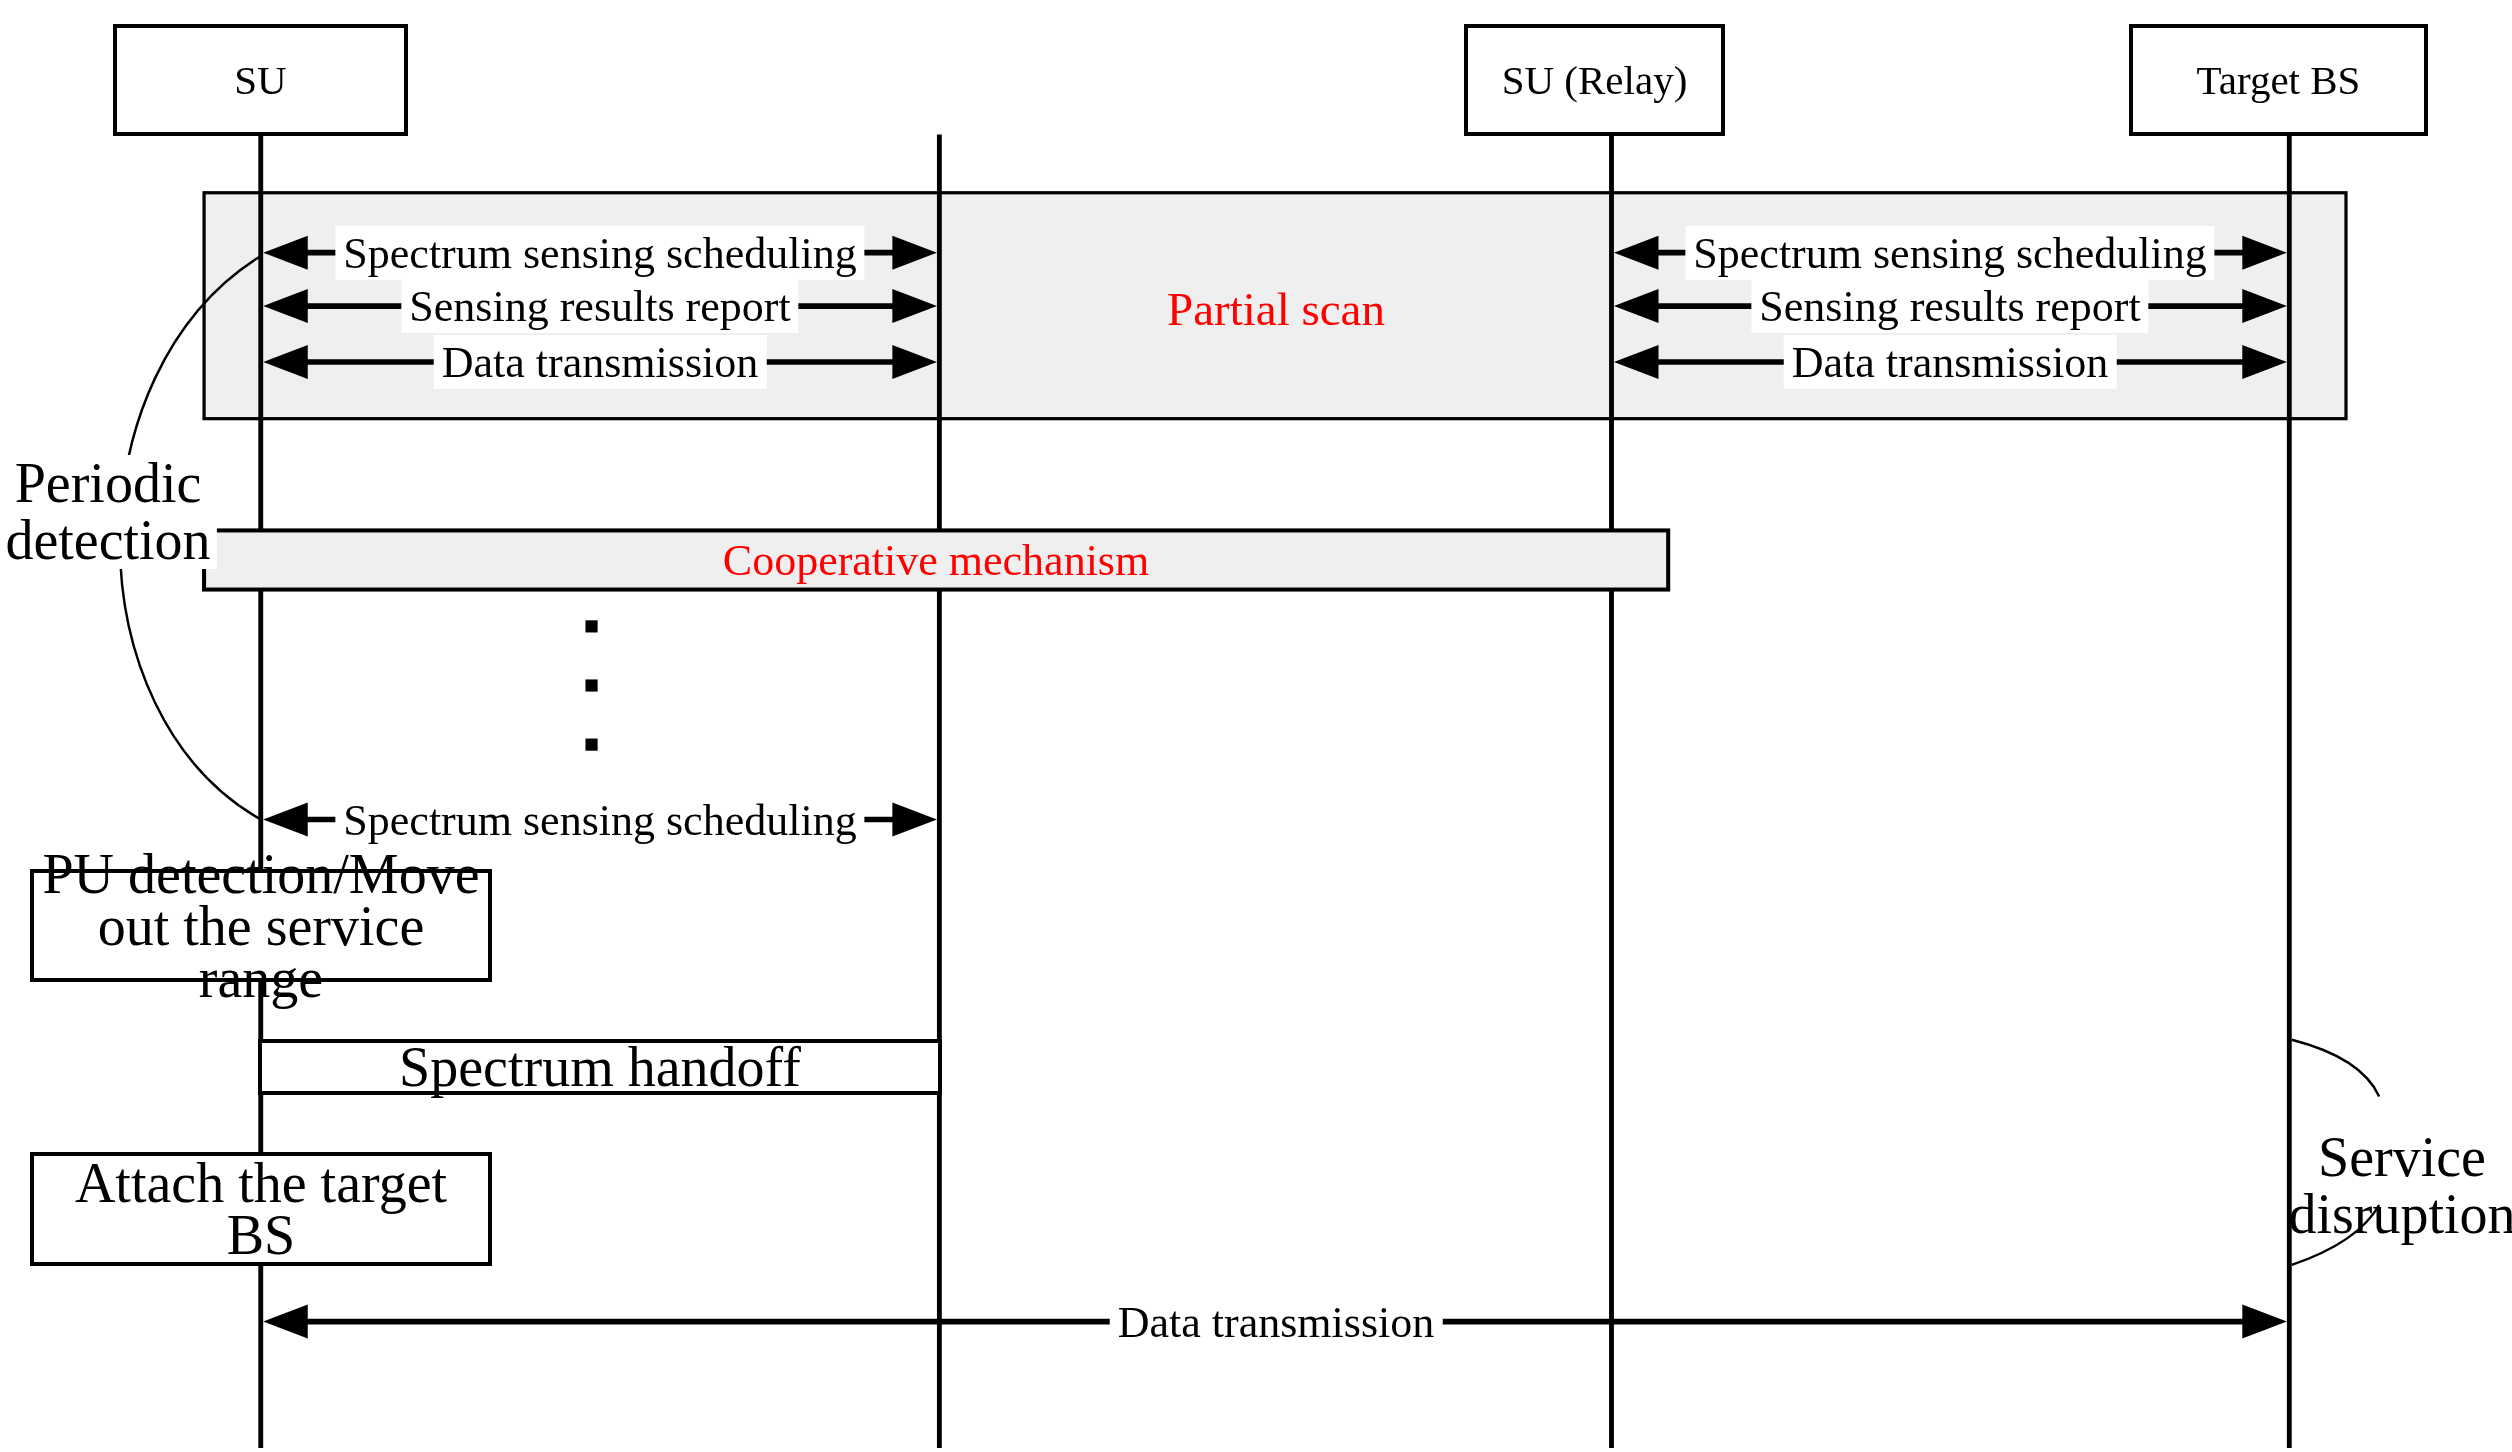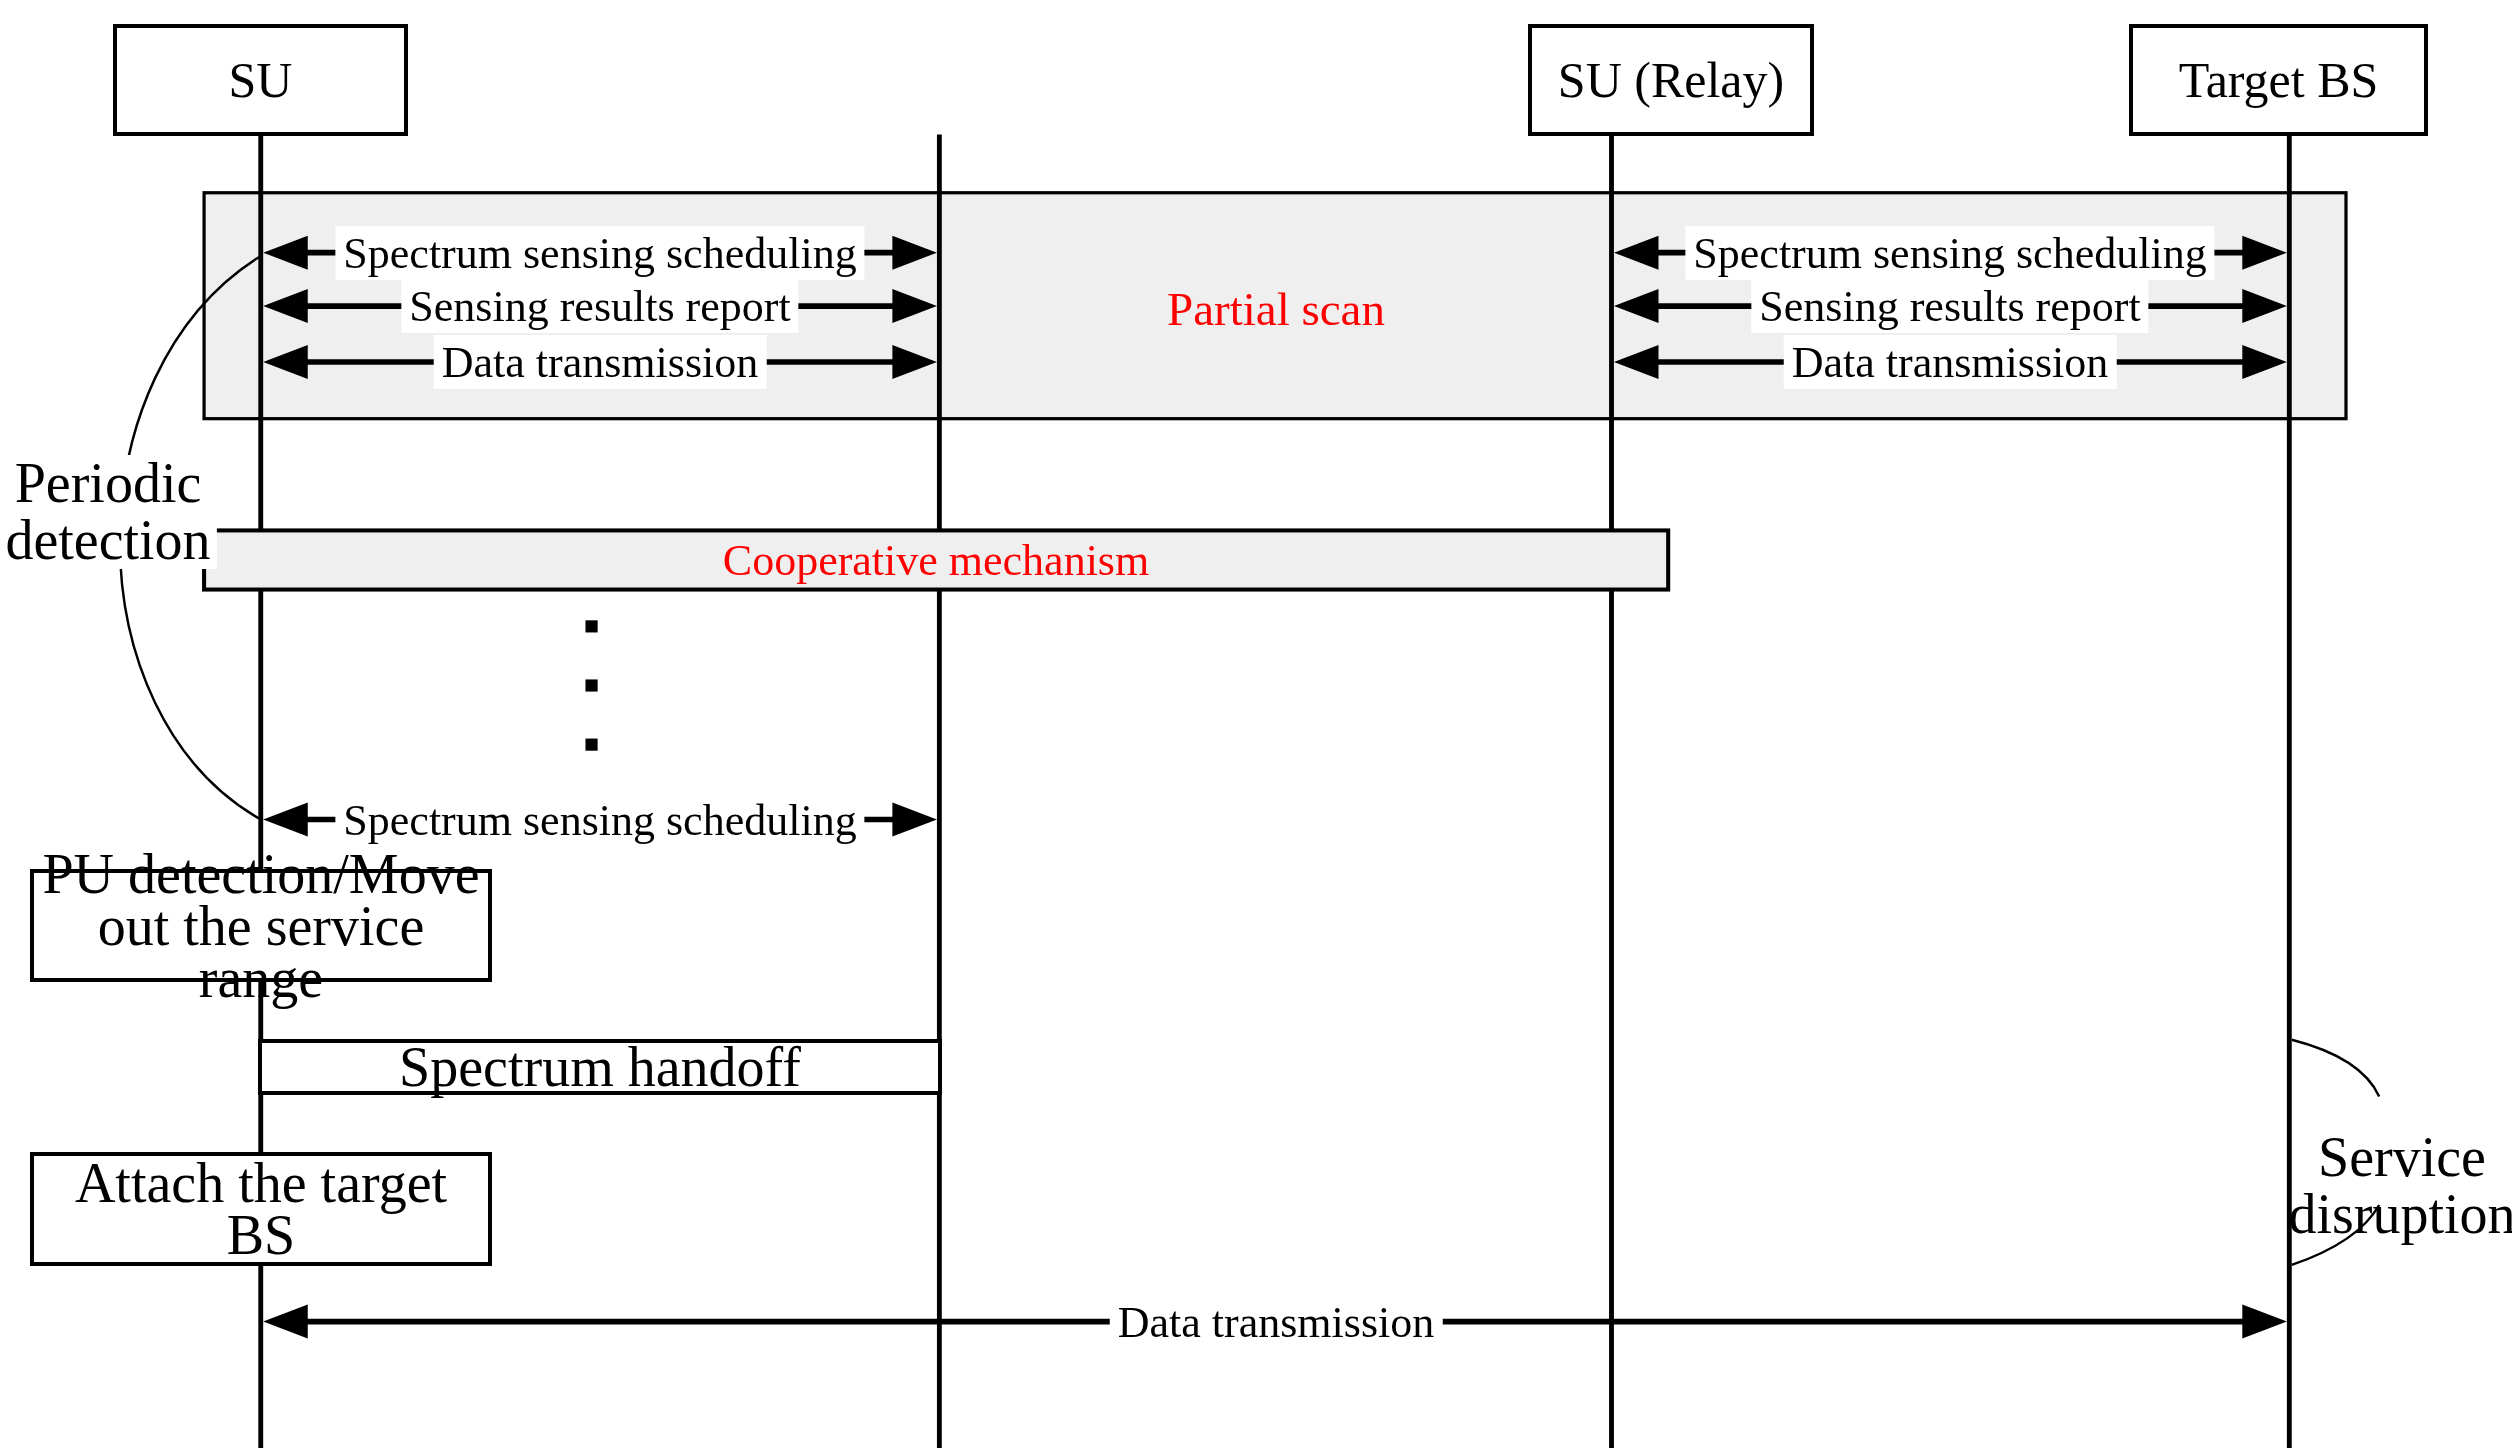--- a/index.html
+++ b/index.html
@@ -2,21 +2,21 @@
 <html style="--red: #ff0000; --band-fill: #efefef;font-size:13px"><head>
 <meta charset="utf-8">
 <style>
   html,body{margin:0;padding:0;background:#ffffff;}
   #page{position:relative;width:2512px;height:1452px;background:#ffffff;
         font-family:"Liberation Serif","DejaVu Serif",serif;color:#000;overflow:hidden;}
   svg.layer{position:absolute;left:0;top:0;width:2512px;height:1452px;}
 
   .actor-box{position:absolute;top:24px;height:112px;border:4.9px solid #000;background:#fff;
              box-sizing:border-box;display:flex;align-items:center;justify-content:center;
-             font-size:50px;}
+             font-size:41px;}
   .proc-box{position:absolute;border:4.9px solid #000;background:#fff;box-sizing:border-box;
             display:flex;flex-direction:column;align-items:center;justify-content:center;
             font-size:56px;line-height:52px;text-align:center;}
   .label{position:absolute;transform:translate(-50%,-50%);white-space:nowrap;
          font-size:44px;text-align:center;}
   .label.bg{background:#ffffff;padding:1.6px 8px;}
   .red{color:var(--red,#ff0000);}
   .note{position:absolute;transform:translate(-50%,-50%);font-size:56px;line-height:57px;
         text-align:center;white-space:nowrap;}
   .note.bg{background:#ffffff;padding:0 6.5px;}
@@ -97,21 +97,21 @@
     <g>
       <rect class="dot" x="723" y="766" width="15" height="15"></rect>
       <rect class="dot" x="723" y="839" width="15" height="15"></rect>
       <rect class="dot" x="723" y="912" width="15" height="15"></rect>
     </g>
   </svg>
 
   <div class="actor-box" style="left:113px;width:295px;">
     <span>SU</span>
   </div>
-  <div class="actor-box" style="left:1528px;width:286px;">
+  <div class="actor-box" style="left:1464px;width:261px;">
     <span>SU (Relay)</span>
   </div>
   <div class="actor-box" style="left:2129px;width:299px;">
     <span>Target BS</span>
   </div>
 
   <div class="label bg" style="left:600px;top:253px;">Spectrum sensing scheduling</div>
   <div class="label bg" style="left:600px;top:306px;">Sensing results report</div>
   <div class="label bg" style="left:600px;top:362px;">Data transmission</div>
 

